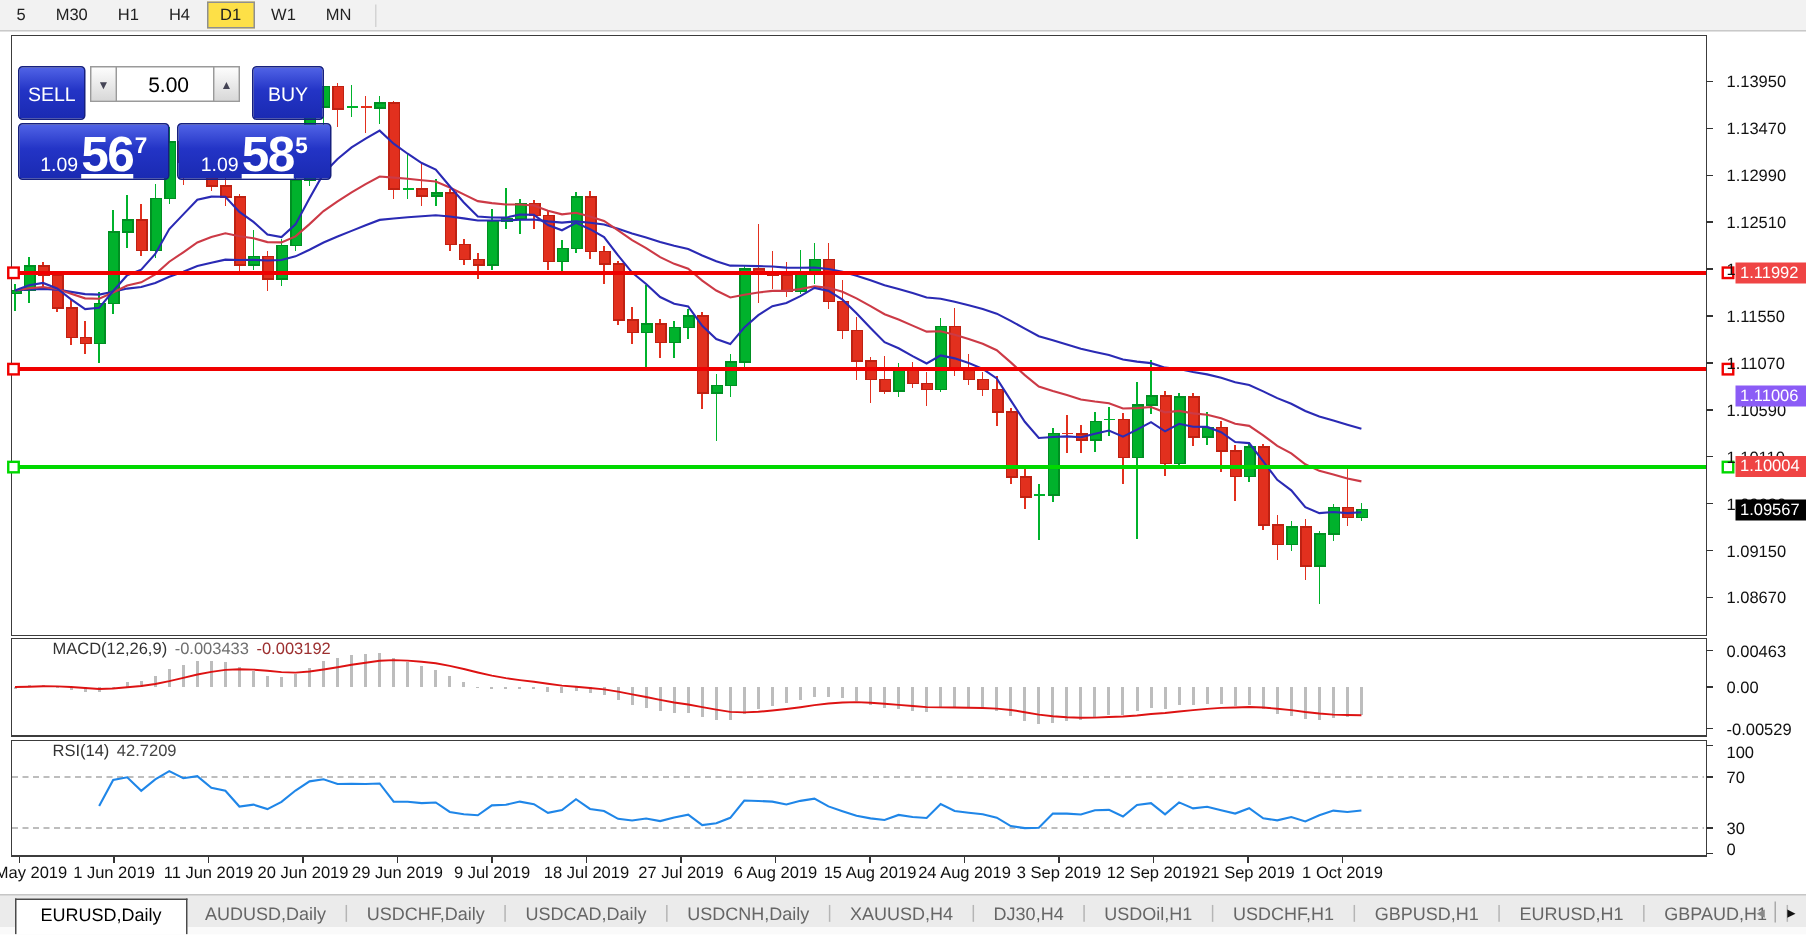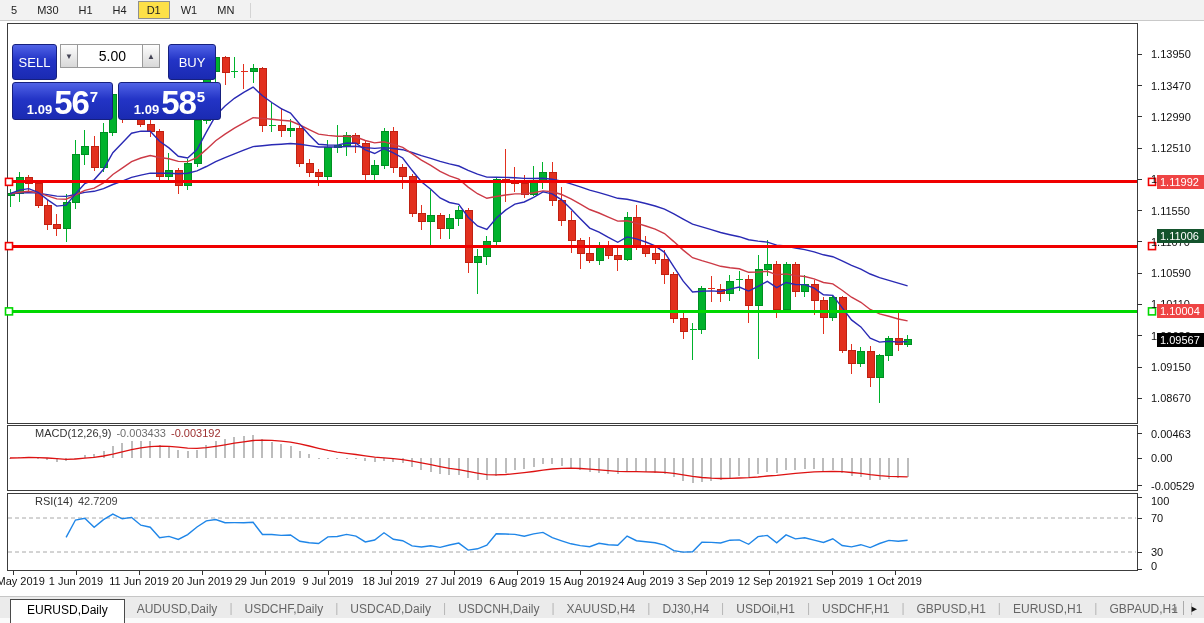--- a/index.html
+++ b/index.html
@@ -29,22 +29,22 @@
   #buy-btn{width:48px;font-size:13px;display:flex;align-items:center;justify-content:center;margin-left:8px;}
   #vol-box{display:flex;margin-left:3px;height:24px;box-sizing:border-box;}
   .spin{width:18px;background:linear-gradient(180deg,#fdfdfd,#d8d8d8);border:1px solid #9a9a9a;
         font-size:8px;color:#445;display:flex;align-items:center;justify-content:center;box-sizing:border-box;}
   #vol-val{width:64px;background:#fff;border:1px solid #9a9a9a;border-left:none;border-right:none;
            font-size:14px;color:#000;display:flex;align-items:center;justify-content:flex-end;padding-right:16px;box-sizing:border-box;}
   .tp-row2{display:flex;margin-top:2px;}
   .price-box{height:38px;display:flex;align-items:baseline;justify-content:center;padding-top:1px;box-sizing:border-box;cursor:default;}
   #sell-price-box{width:101px;}
   #buy-price-box{width:103px;margin-left:5px;}
-  .p-small{font-size:13px;font-weight:bold;margin-right:2px;}
-  .p-big{font-size:33px;font-weight:bold;letter-spacing:-1px;}
+  .p-small{font-size:13px;font-weight:normal;margin-right:2px;}
+  .p-big{font-size:33px;font-weight:bold;letter-spacing:-1px;text-decoration:underline;}
   .p-sup{font-size:15px;font-weight:bold;vertical-align:top;position:relative;top:-12px;margin-left:1px;}
 
   
   .ind-label{position:absolute;z-index:2;font-size:11px;white-space:nowrap;}
   #macd-label{left:11px;top:405px;}
   #rsi-label{left:11px;top:473px;}
   .ind-name{color:#333;padding-left:24px;}
   .ind-v1{color:#6f6f6f;margin-left:5px;}
   .ind-v2{color:#9c2f2f;margin-left:5px;}
   .ind-vr{color:#444;margin-left:5px;}
@@ -519,21 +519,21 @@
 
     <div id="macd-label" class="ind-label">
       <span class="ind-name">MACD(12,26,9)</span><span class="ind-v1">-0.003433</span><span class="ind-v2">-0.003192</span>
     </div>
     <div id="rsi-label" class="ind-label">
       <span class="ind-name">RSI(14)</span><span class="ind-vr">42.7209</span>
     </div>
 
     <div id="price-tags">
         <div class="price-tag" style="background: #ef4444; top: 152.867px;">1.11992</div>
-        <div class="price-tag" style="background: #14532d; top: 207px;">1.11006</div>
+        <div class="price-tag" style="background: #8b5cf6; top: 235px;">1.11006</div>
         <div class="price-tag" style="background: #ef4444; top: 282.388px;">1.10004</div>
         <div class="price-tag" style="background: rgb(0, 0, 0); top: 310.859px;">1.09567</div>
       </div>
   </div>
 
   <div id="tabbar">
     <div id="tabstrip-white"></div>
     <div id="tabs-holder" style="display:flex;">
         <div class="tab active">EURUSD,Daily</div>
         <div class="tab">AUDUSD,Daily</div>

